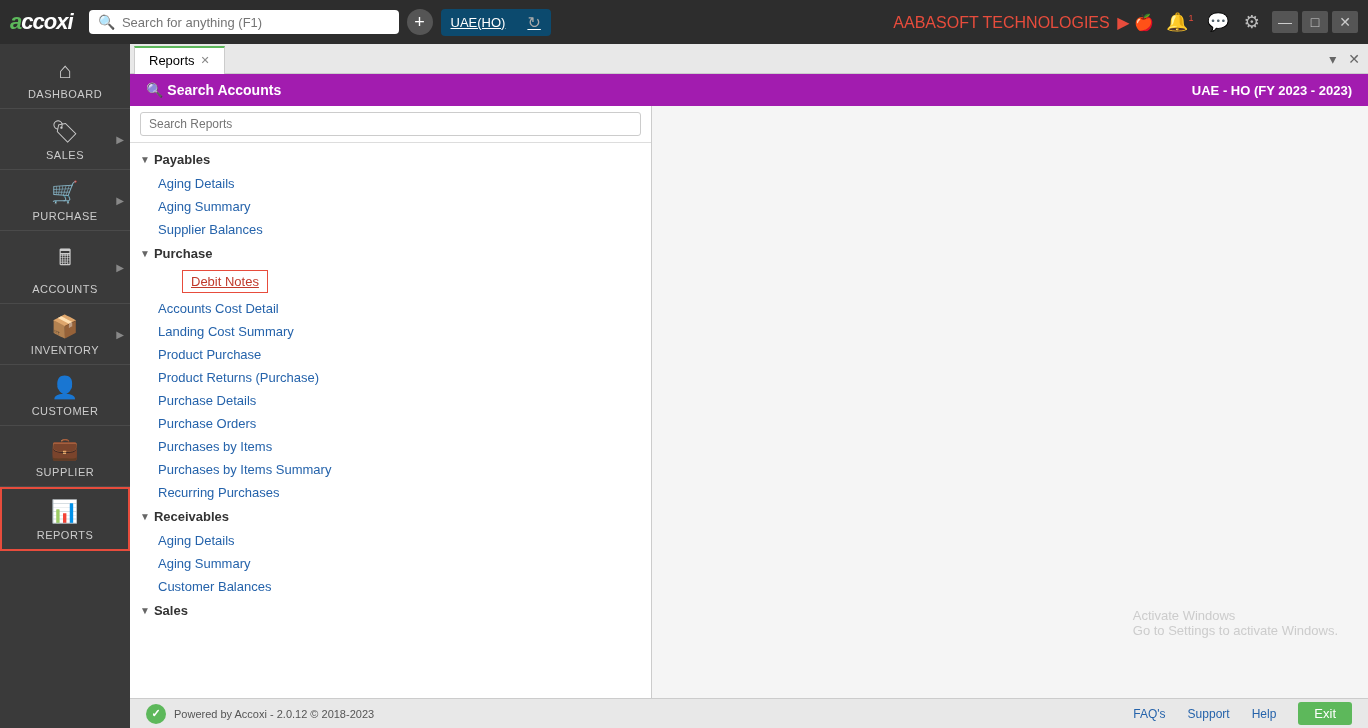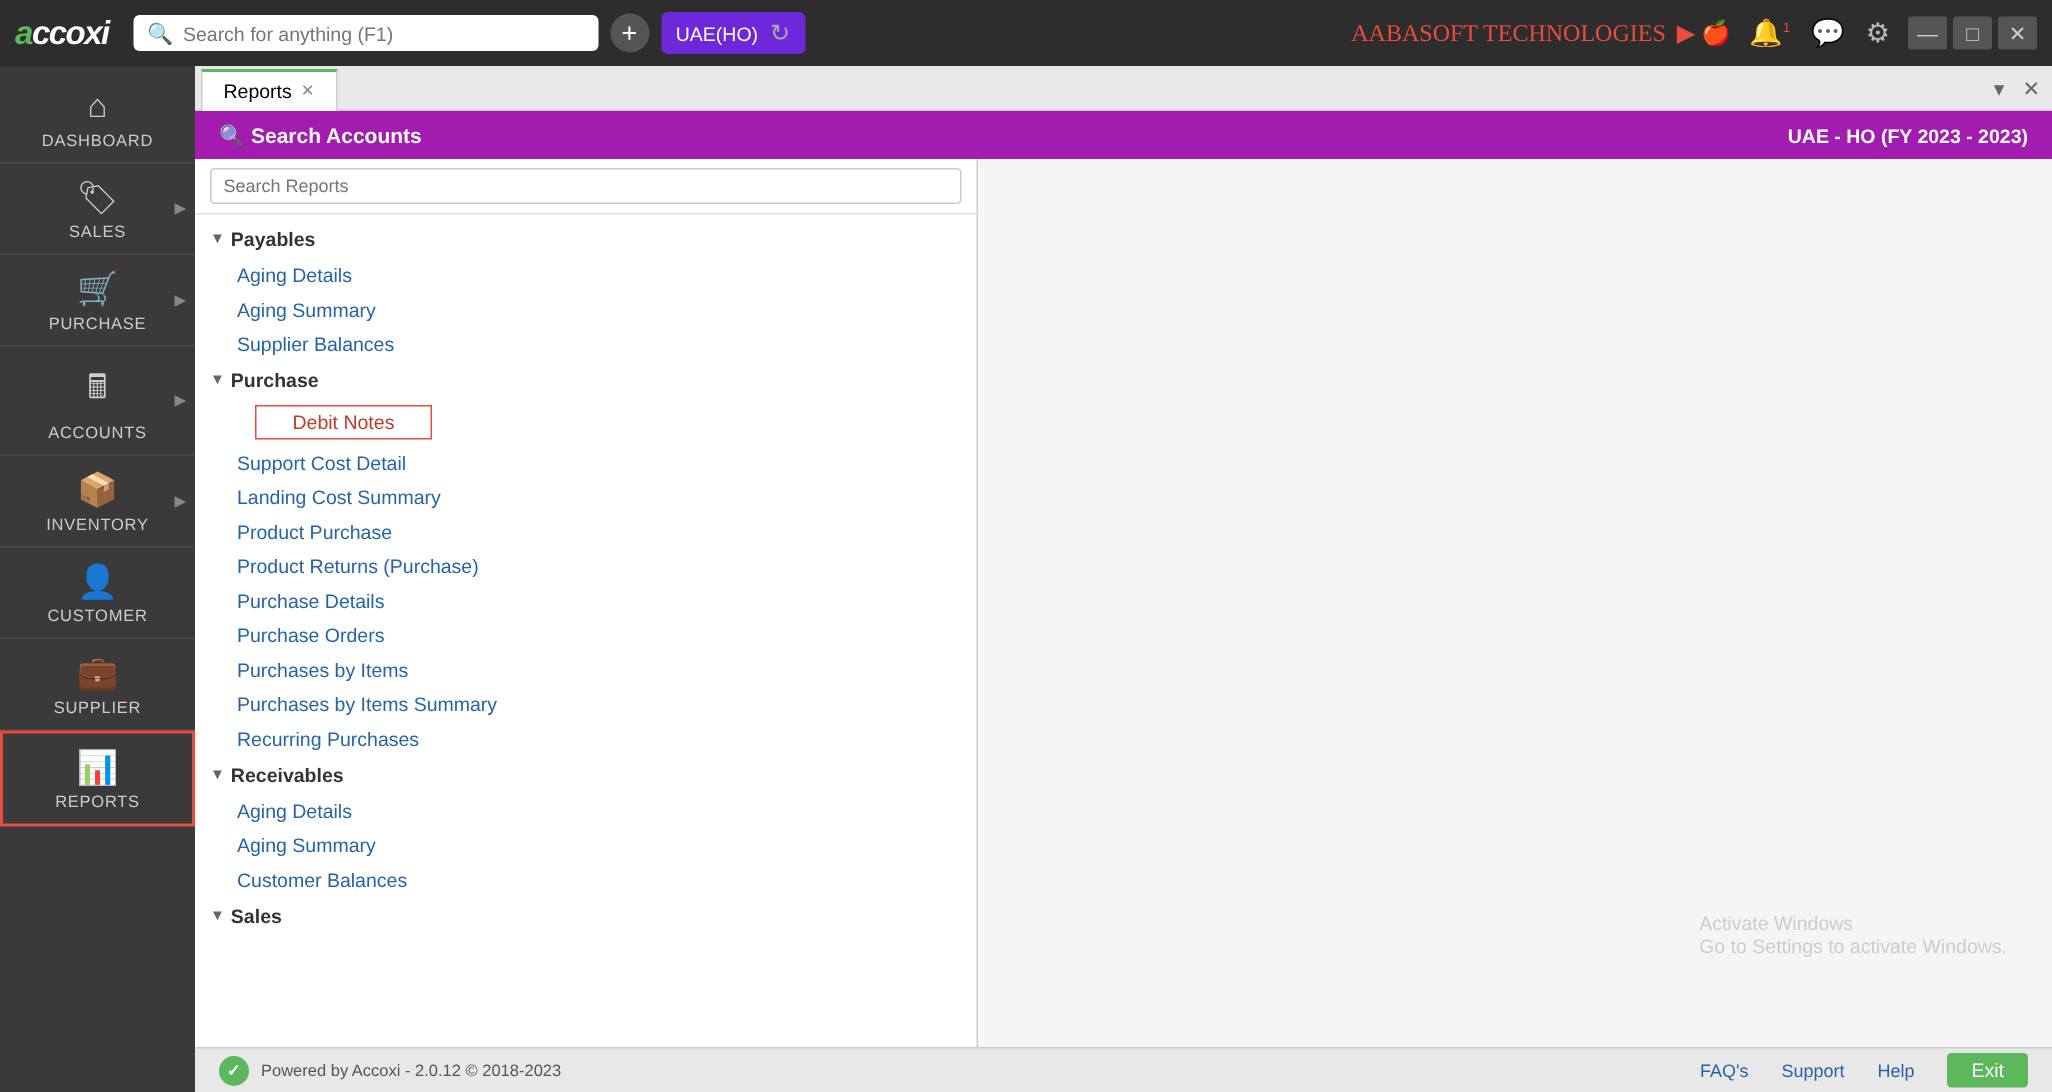--- a/index.html
+++ b/index.html
@@ -14,25 +14,25 @@
     .search-box {
       display: flex; align-items: center; background: #fff; border-radius: 4px; padding: 4px 10px; width: 310px; gap: 6px;
     }
     .search-box input { border: none; outline: none; font-size: 13px; flex: 1; color: #555; }
     .search-icon-top { color: #888; font-size: 14px; }
     .add-btn {
       background: #555; border: none; color: #fff; border-radius: 50%; width: 26px; height: 26px;
       font-size: 18px; cursor: pointer; display: flex; align-items: center; justify-content: center;
     }
     .company-selector {
-      display: flex; align-items: center; background: #6d28d9; border-radius: 4px; padding: 4px 10px; color: #fff; gap: 8px; font-size: 13px;
+      display: flex; align-items: center; background: #0c4a6e; border-radius: 4px; padding: 4px 10px; color: #fff; gap: 22px; font-size: 13px; text-decoration: underline;
     }
     .refresh-btn { color: #aaa; background: none; border: none; cursor: pointer; font-size: 16px; }
     .topbar-right { margin-left: auto; display: flex; align-items: center; gap: 12px; }
-    .company-name { color: #fff; font-size: 13px; font-family: Liberation Serif, serif; }
+    .company-name { color: #fff; font-size: 13px; }
     .company-name span { color: #e74c3c; font-size: 16px; margin-left: 4px; }
     .top-icons { display: flex; gap: 14px; }
     .top-icon-btn { background: none; border: none; color: #bbb; font-size: 18px; cursor: pointer; }
     .win-btns { display: flex; gap: 4px; }
     .win-btn { background: #555; border: none; color: #ccc; width: 26px; height: 22px; cursor: pointer; font-size: 14px; display: flex; align-items: center; justify-content: center; border-radius: 2px; }
 
     
     .main-layout { display: flex; height: calc(728px - 44px); }
 
     
@@ -85,21 +85,21 @@
     
     .tree { flex: 1; overflow-y: auto; padding: 4px 0; }
     .tree-section-header {
       display: flex; align-items: center; gap: 4px; padding: 5px 10px; font-weight: bold; font-size: 13px; color: #333; cursor: pointer;
     }
     .tree-section-header .arrow { font-size: 10px; color: #666; }
     .tree-item {
       padding: 4px 10px 4px 28px; font-size: 13px; color: #2563ab; cursor: pointer; display: block;
     }
     .tree-item-box {
-      margin: 2px 0 2px 20px; padding: 3px 24px; border: 1px solid #e74c3c; color: #c0392b; font-size: 13px; cursor: pointer; display: inline-block; background: #fff;
+      margin: 2px 0 2px 32px; padding: 3px 8px; border: 1px solid #e74c3c; color: #c0392b; font-size: 13px; cursor: pointer; display: inline-block; background: #fff; text-decoration: underline;
     }
 
     
     .right-panel { flex: 1; background: #f5f5f5; }
 
     
     .tree::-webkit-scrollbar { width: 8px; }
     .tree::-webkit-scrollbar-track { background: #f0f0f0; }
     .tree::-webkit-scrollbar-thumb { background: #bbb; border-radius: 4px; }
 
@@ -229,21 +229,21 @@
 
             <div class="tree-section-header">
               <span class="arrow">▼</span>
               <span>Purchase</span>
             </div>
             <div>
 
               <div style="padding: 2px 10px 2px 20px;">
                 <span class="tree-item-box">Debit Notes</span>
               </div>
-              <span class="tree-item">Support Cost Detail</span>
+              <span class="tree-item">Accounts Cost Detail</span>
               <span class="tree-item">Landing Cost Summary</span>
               <span class="tree-item">Product Purchase</span>
               <span class="tree-item">Product Returns (Purchase)</span>
               <span class="tree-item">Purchase Details</span>
               <span class="tree-item">Purchase Orders</span>
               <span class="tree-item">Purchases by Items</span>
               <span class="tree-item">Purchases by Items Summary</span>
               <span class="tree-item">Recurring Purchases</span>
             </div>
 

